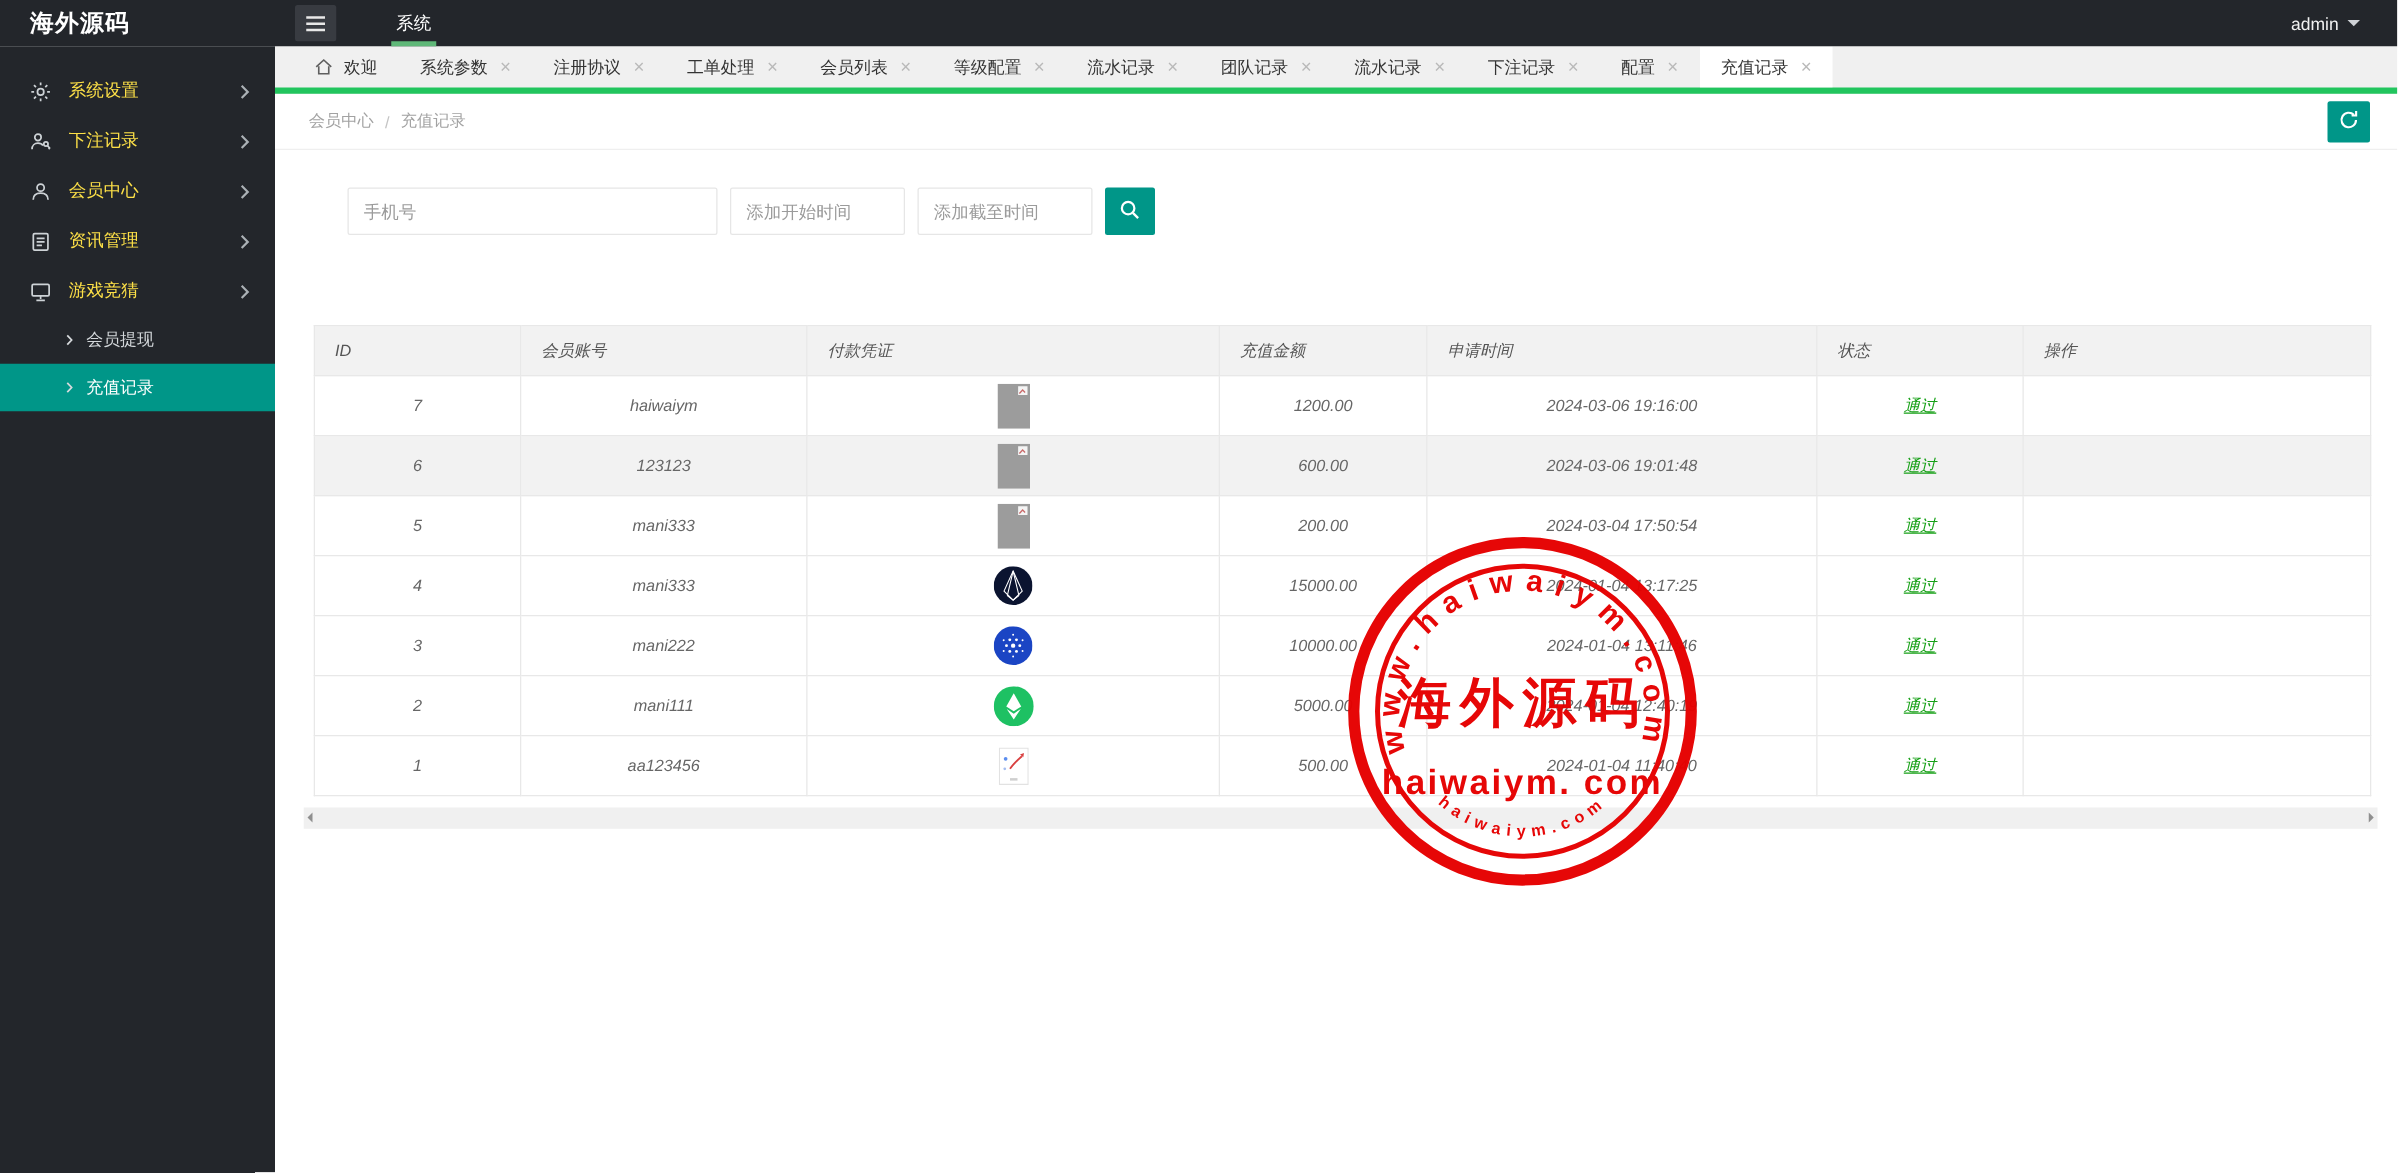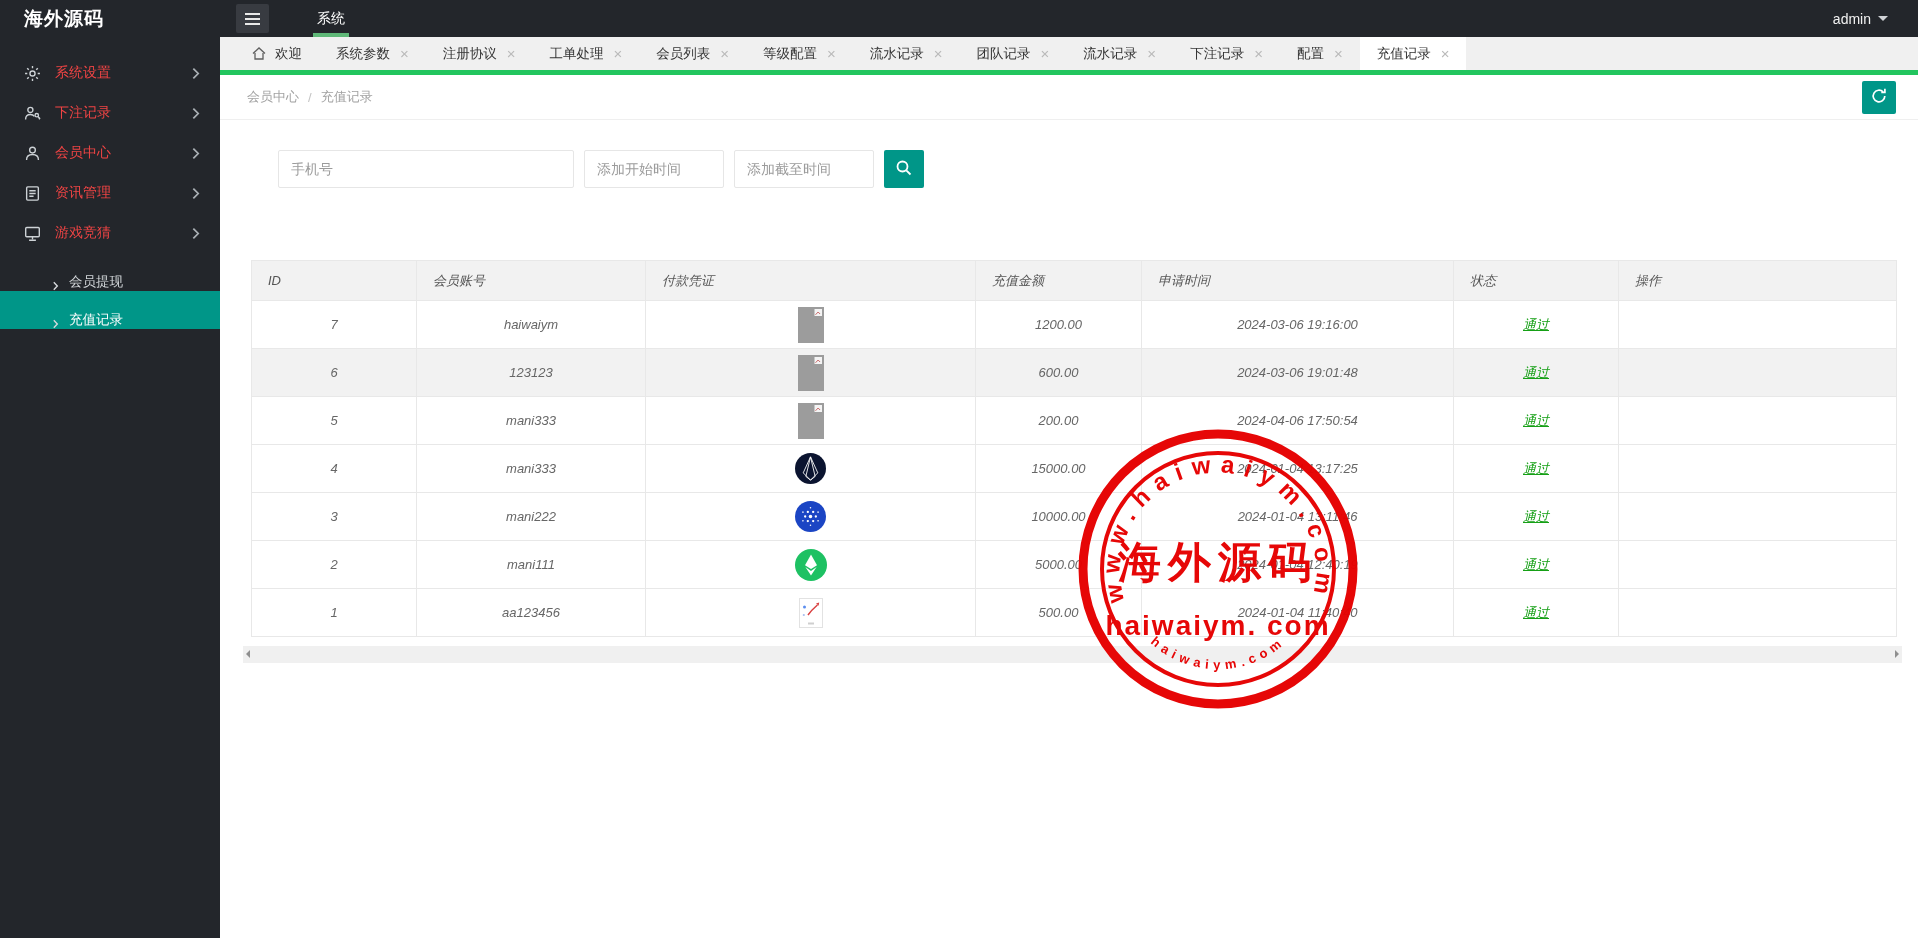--- a/index.html
+++ b/index.html
@@ -15,24 +15,24 @@
   .hamburger i { display:block; width:15px; height:2px; background:#e8e8e8; }
   .topnav-item { position:relative; height:37px; line-height:37px; margin-left:34px; padding:0 14px;
                  color:#fff; font-size:14px; cursor:pointer; }
   .topnav-item.active::after { content:""; position:absolute; left:10px; right:10px; bottom:0; height:4px; background:#5FB878; }
   .user { margin-left:auto; margin-right:30px; display:flex; align-items:center; gap:7px; color:#f1f1f1; font-size:14px; cursor:pointer; }
   .caret { width:0; height:0; border:5px solid transparent; border-top-color:#cfd2d6; margin-top:5px; }
 
   
   .main-row { display:flex; height:901px; }
   .sidebar { width:220px; background:#23262b; flex:0 0 220px; padding-top:16px; }
-  .side-item { height:40px; display:flex; align-items:center; padding:0 20px 0 24px; color:#ef4444; font-size:14px; cursor:pointer; }
+  .side-item { height:40px; display:flex; align-items:center; padding:0 20px 0 24px; color:#fde047; font-size:14px; cursor:pointer; }
   .side-item .s-ico { width:18px; display:flex; margin-right:13px; }
   .side-item .chev { margin-left:auto; display:flex; }
-  .side-sub { height:38px; display:flex; align-items:flex-end; padding-left:52px; color:#d3d7da; font-size:13.5px; cursor:pointer; }
+  .side-sub { height:38px; display:flex; align-items:center; padding-left:52px; color:#d3d7da; font-size:13.5px; cursor:pointer; }
   .side-sub .sa { display:flex; margin-right:10px; }
   .side-sub.active { background:#009688; color:#fff; }
 
   .main { flex:1; display:flex; flex-direction:column; background:#fff; min-width:0; }
 
   
   .tabbar { height:38px; background:#f0f0f0; border-bottom:5px solid #22c55e; display:flex; align-items:stretch; padding-left:14px; overflow:hidden; }
   .tab { display:flex; align-items:center; padding:0 17px; font-size:13.5px; color:#333; cursor:pointer; white-space:nowrap; }
   .tab .t-ico { display:flex; margin-right:8px; }
   .tab .x { margin-left:10px; color:#b9b9b9; font-size:15px; line-height:1; cursor:pointer; }
@@ -342,21 +342,21 @@
                 <td>5</td>
                 <td>mani333</td>
                 <td><span class="vch">
                     <svg width="26" height="36" viewBox="0 0 26 36">
                       <rect width="26" height="36" fill="#9c9c9c"></rect>
                       <rect x="16.5" y="2" width="7.5" height="7" fill="#f4f4f4"></rect>
                       <path d="M17.5 7.8l2.6-2.8 2 2" stroke="#c96a6a" stroke-width="1" fill="none"></path>
                     </svg>
                   </span></td>
                 <td>200.00</td>
-                <td>2024-04-06 17:50:54</td>
+                <td>2024-03-04 17:50:54</td>
                 <td><a class="pass">通过</a></td>
                 <td></td>
               </tr>
               <tr>
                 <td>4</td>
                 <td>mani333</td>
                 <td><span class="vch">
                     <svg width="31" height="31" viewBox="0 0 32 32">
                       <circle cx="16" cy="16" r="16" fill="#0b1430"></circle>
                       <g stroke="#fff" stroke-width="0.9" fill="none">

